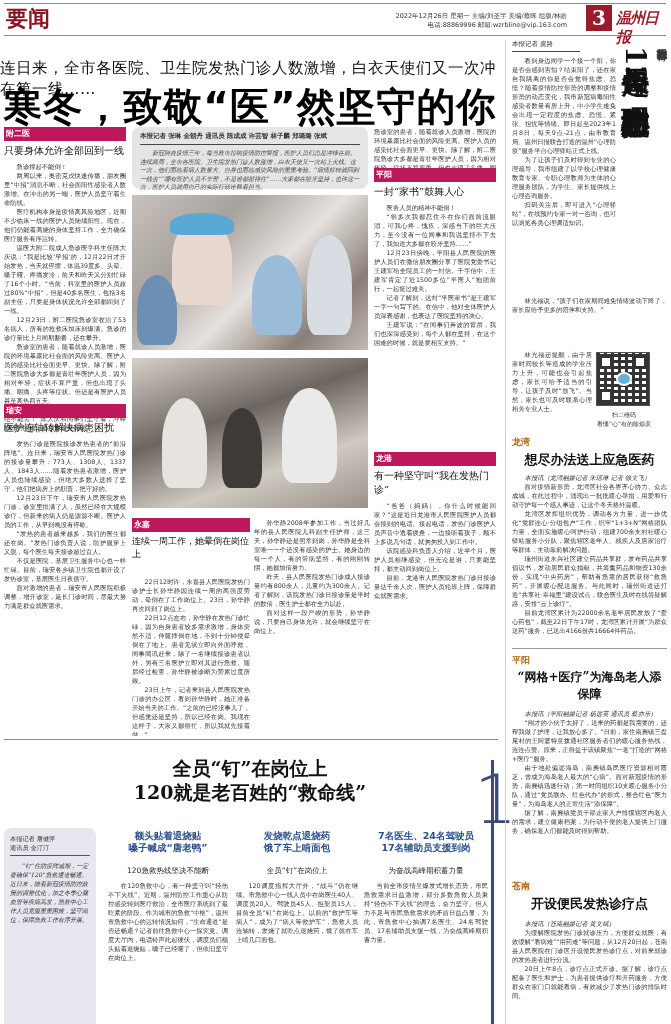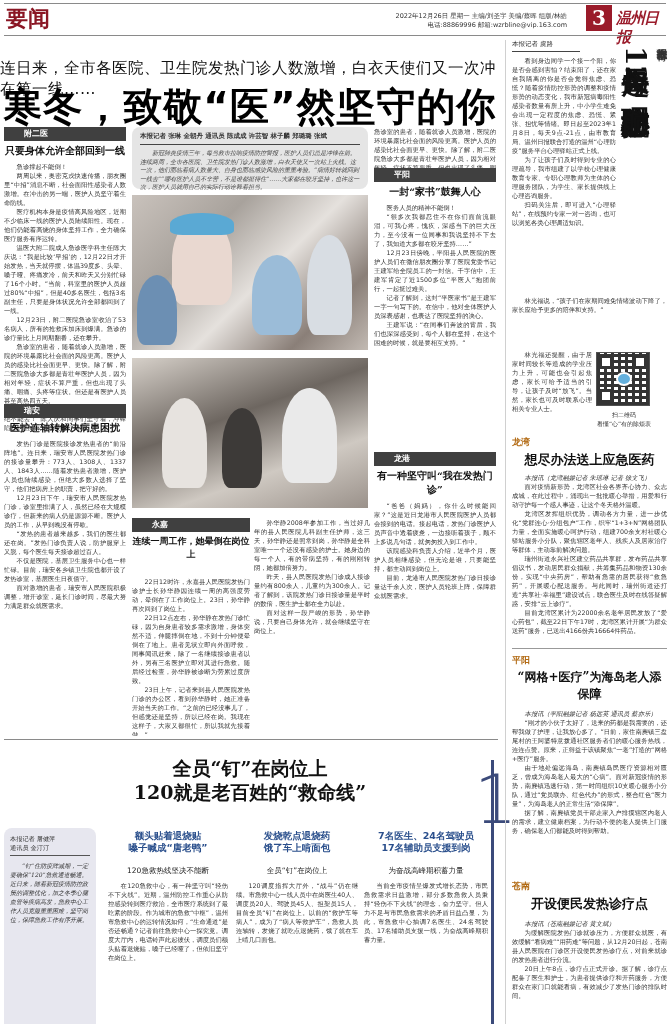--- a/index.html
+++ b/index.html
@@ -9,22 +9,22 @@
   .section-name { left: 6px; top: 4px; font-size: 22px; font-weight: bold; color: #8a1624; font-family: "DejaVu Sans", sans-serif; }
   .topline { left: 4px; top: 35px; width: 662px; height: 1px; background: #8a8a8a; }
   .topline2 { left: 4px; top: 3px; width: 662px; height: 1px; background: #8a8a8a; }
   .masthead-info { right: 104px; top: 12px; font-size: 6.5px; text-align: right; line-height: 9px; color: #333; font-family: "DejaVu Sans", sans-serif; }
   .page-num { left: 586px; top: 5px; width: 26px; height: 26px; background: #9a1b2a; color: #fff; font-size: 20px; font-weight: bold; text-align: center; line-height: 26px; }
   .paper-logo { left: 616px; top: 9px; font-size: 15px; color: #9a1b2a; font-style: italic; font-weight: bold; letter-spacing: -1px; }
 
   .kicker { left: 0; top: 58px; width: 500px; font-size: 15.5px; font-weight: normal; font-family: "DejaVu Sans", sans-serif; color: #111; letter-spacing: 0.5px; }
   .headline { left: 0; top: 80px; width: 500px; text-align: center; font-size: 39px; font-weight: 900; font-family: "DejaVu Sans", sans-serif; color: #000; letter-spacing: 1px; }
 
-  .bar-label { height: 14px; background: #404040; color: #fff; font-size: 8px; font-weight: bold; padding-left: 20px; line-height: 14px; font-family: "DejaVu Sans", sans-serif; }
-  .sub-title { font-size: 10px; text-align: center; color: #111; font-weight: 700; }
+  .bar-label { height: 14px; background: #be185d; color: #fff; font-size: 8px; font-weight: bold; padding-left: 2px; line-height: 14px; font-family: "DejaVu Sans", sans-serif; }
+  .sub-title { font-size: 10px; color: #111; font-weight: 400; }
   .body-text { font-size: 6.3px; line-height: 9px; color: #333; text-align: justify; text-indent: 2em; font-family: "DejaVu Sans", sans-serif; }
   .col-left { left: 4px; width: 122px; }
 
   .intro-box { left: 132px; top: 127px; width: 236px; height: 62px; background: #e5e5e5; border-radius: 8px; padding: 5px 8px; }
   .intro-byline { font-size: 6.5px; font-weight: bold; color: #333; border-bottom: 1px solid #444; padding-bottom: 3px; font-family: "DejaVu Sans", sans-serif; }
   .intro-text { font-size: 6px; line-height: 8.5px; font-style: italic; color: #444; margin-top: 4px; text-indent: 2em; }
 
   .photo { background: linear-gradient(135deg, #c9c2bc 0%, #a8a29c 30%, #e5e1dd 55%, #8a7f78 80%, #c2bab3 100%); overflow: hidden; }
   .photo .fig { position: absolute; border-radius: 50% 50% 20% 20%; }
 

